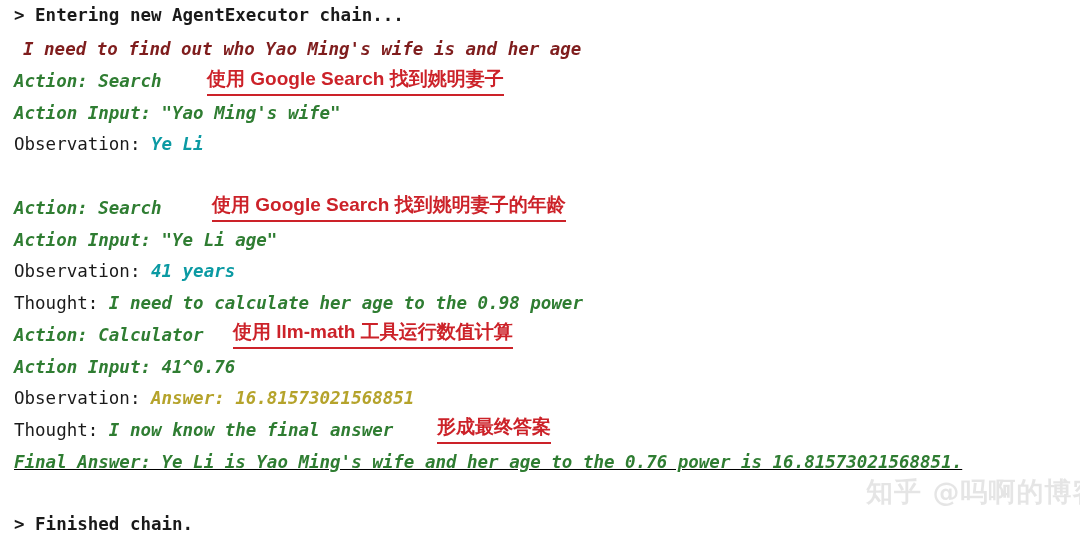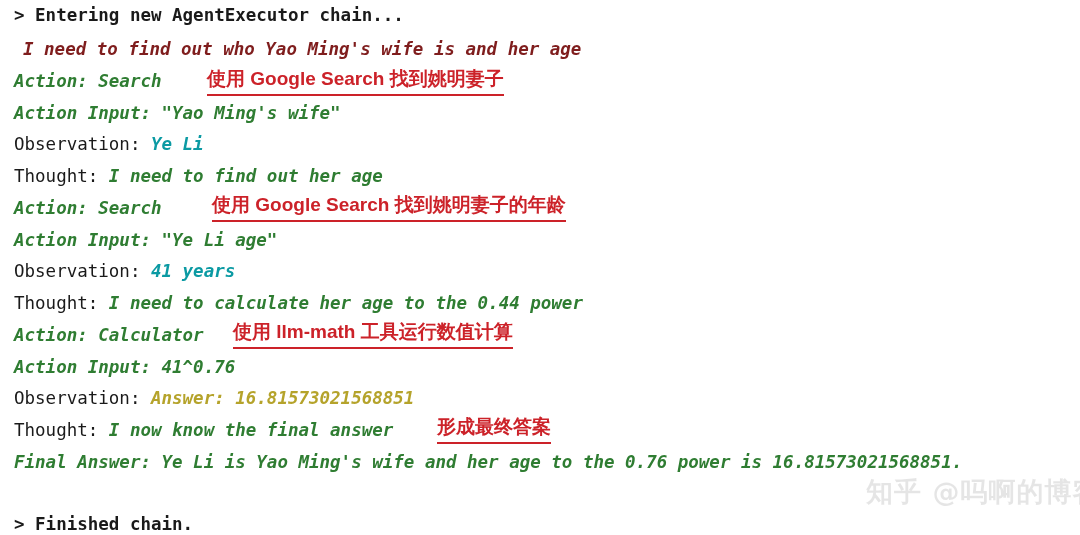--- a/index.html
+++ b/index.html
@@ -92,30 +92,29 @@
 </style>
 </head>
 <body>
 
 <div id="console">
     <div class="line" style="top: 4px; left: 14px;"><span class="chain-marker">&gt; Entering new AgentExecutor chain...</span></div>
     <div class="line" style="top: 38px; left: 23px;"><span class="thought-bare">I need to find out who Yao Ming's wife is and her age</span></div>
     <div class="line" style="top: 70px; left: 14px;"><span class="green-it">Action: Search</span></div>
     <div class="line" style="top: 102px; left: 14px;"><span class="green-it">Action Input: "Yao Ming's wife"</span></div>
     <div class="line" style="top: 133px; left: 14px;"><span class="label-black">Observation: </span><span class="teal-it">Ye Li</span></div>
-    <div class="line" style="top: 165px; left: 14px;"><span class="label-black">Thought: </span><span class="green-it">I need to find out her age</span></div>
     <div class="line" style="top: 197px; left: 14px;"><span class="green-it">Action: Search</span></div>
     <div class="line" style="top: 229px; left: 14px;"><span class="green-it">Action Input: "Ye Li age"</span></div>
     <div class="line" style="top: 260px; left: 14px;"><span class="label-black">Observation: </span><span class="teal-it">41 years</span></div>
-    <div class="line" style="top: 292px; left: 14px;"><span class="label-black">Thought: </span><span class="green-it">I need to calculate her age to the 0.44 power</span></div>
+    <div class="line" style="top: 292px; left: 14px;"><span class="label-black">Thought: </span><span class="green-it">I need to calculate her age to the 0.98 power</span></div>
     <div class="line" style="top: 324px; left: 14px;"><span class="green-it">Action: Calculator</span></div>
     <div class="line" style="top: 356px; left: 14px;"><span class="green-it">Action Input: 41^0.76</span></div>
     <div class="line" style="top: 387px; left: 14px;"><span class="label-black">Observation: </span><span class="olive-it">Answer: 16.81573021568851</span></div>
     <div class="line" style="top: 419px; left: 14px;"><span class="label-black">Thought: </span><span class="green-it">I now know the final answer</span></div>
-    <div class="line" style="top: 451px; left: 14px;"><span class="green-it">Final Answer: Ye Li is Yao Ming's wife and her age to the 0.76 power is 16.81573021568851.</span></div>
+    <div class="line" style="top: 451px; left: 14px; text-decoration: underline;"><span class="green-it">Final Answer: Ye Li is Yao Ming's wife and her age to the 0.76 power is 16.81573021568851.</span></div>
     <div class="line" style="top: 513px; left: 14px;"><span class="chain-marker">&gt; Finished chain.</span></div>
   </div>
 
 <div id="annotation-layer">
     <div class="annotation" style="left: 207px; top: 68px;">使用 Google Search 找到姚明妻子</div>
     <div class="annotation" style="left: 212px; top: 194px;">使用 Google Search 找到姚明妻子的年龄</div>
     <div class="annotation" style="left: 233px; top: 321px;">使用 llm-math 工具运行数值计算</div>
     <div class="annotation" style="left: 437px; top: 416px;">形成最终答案</div>
   </div>
 

